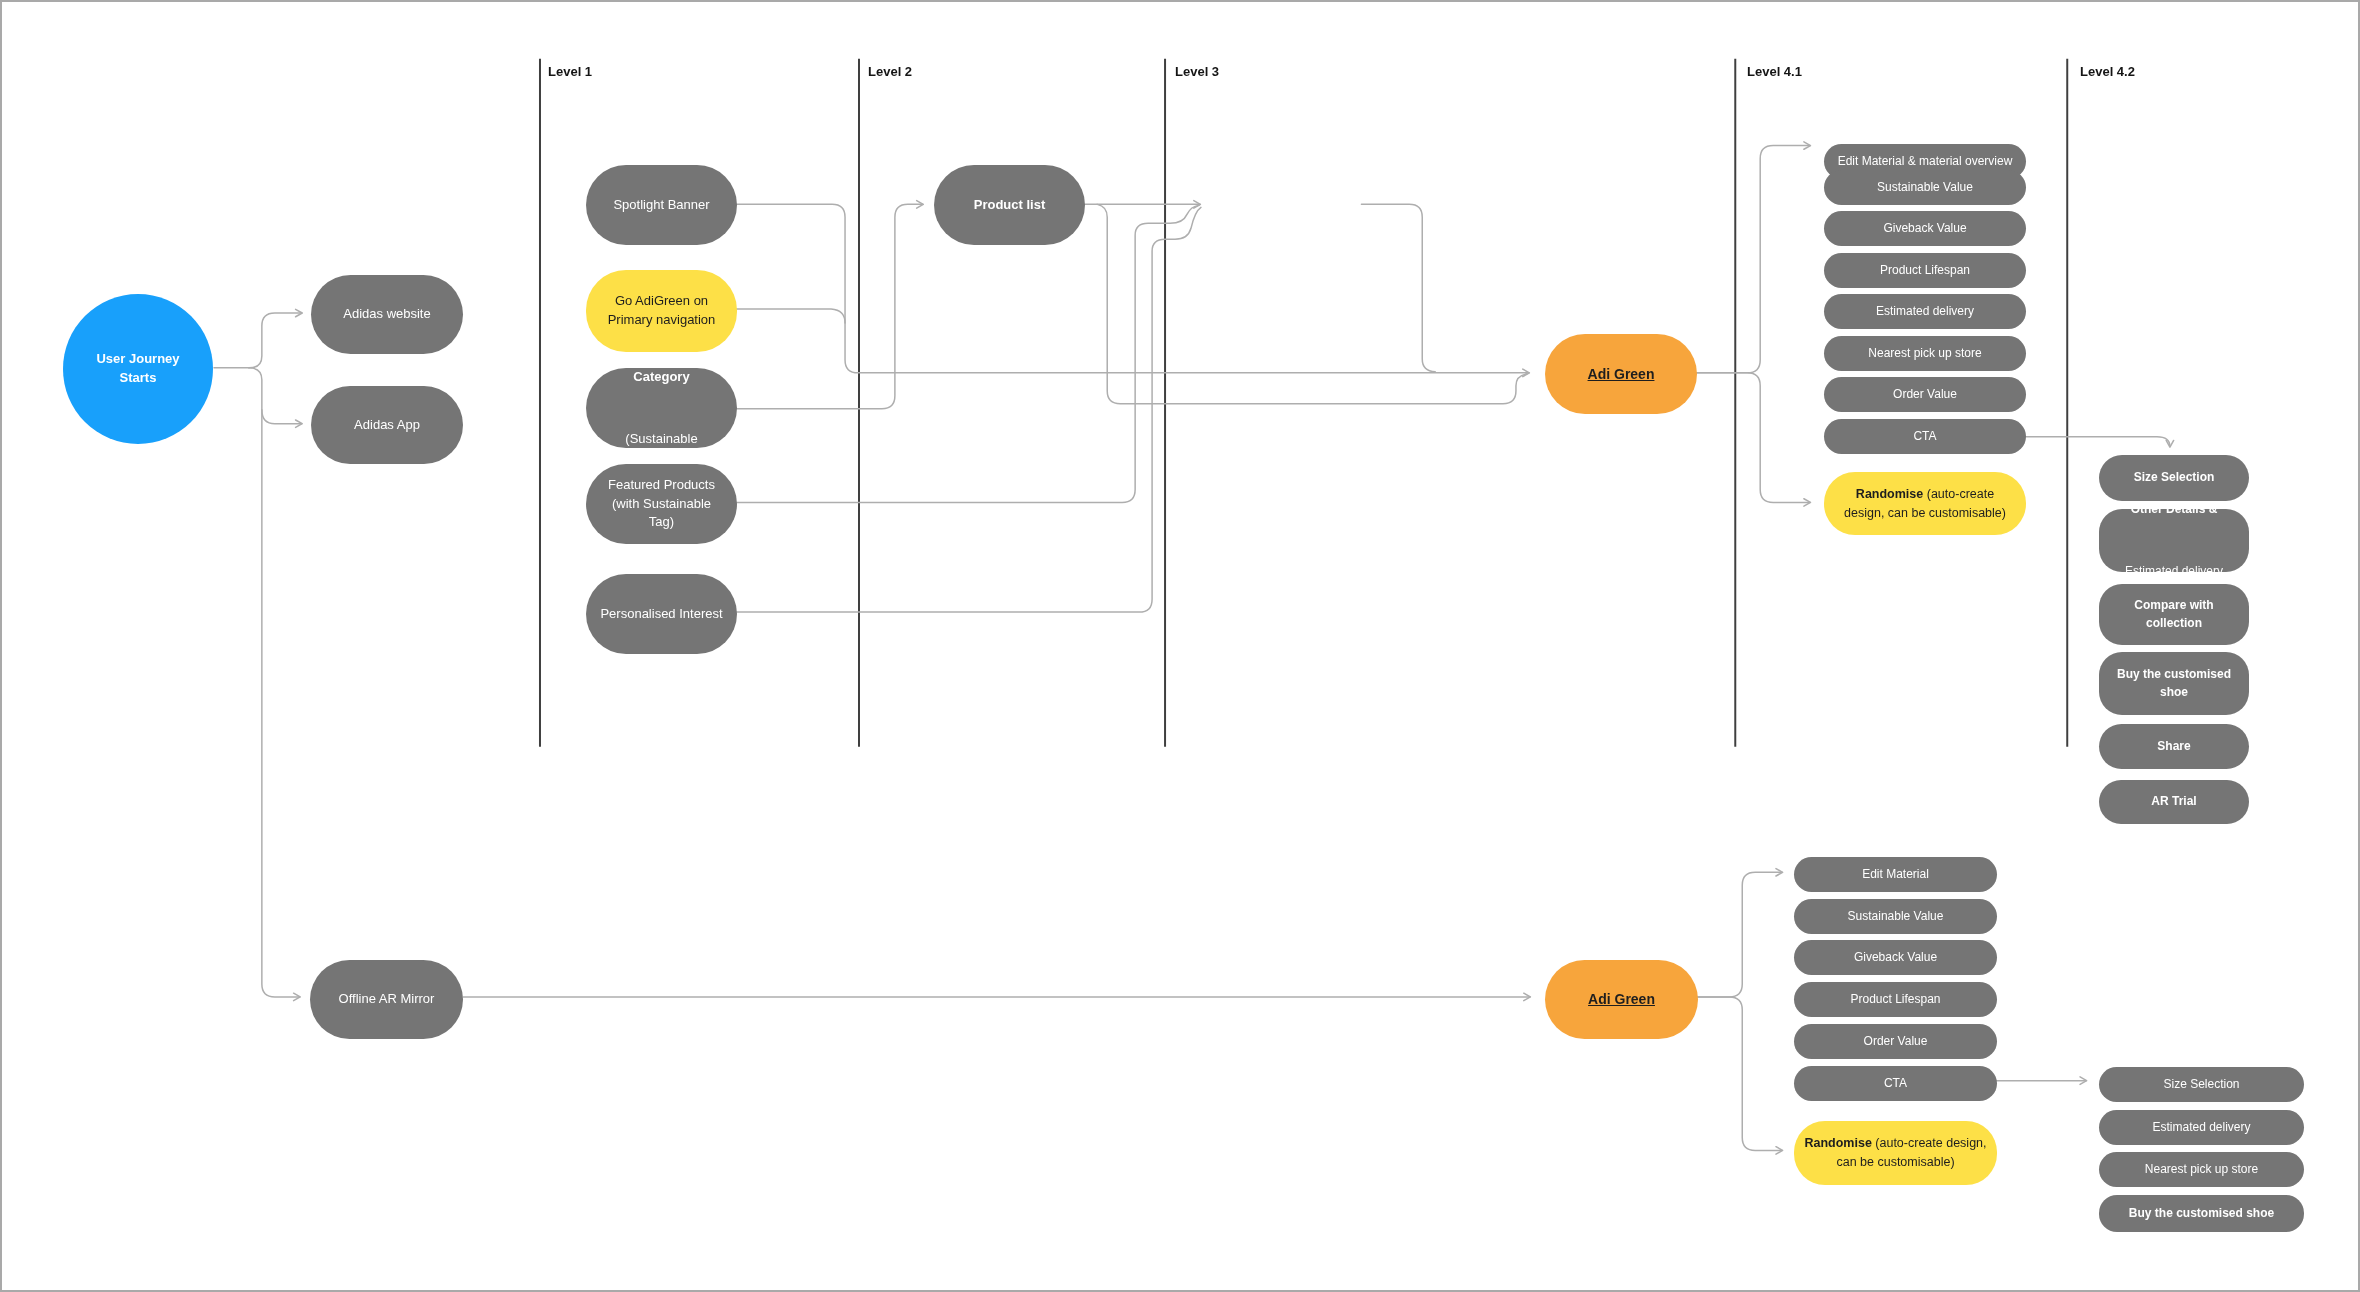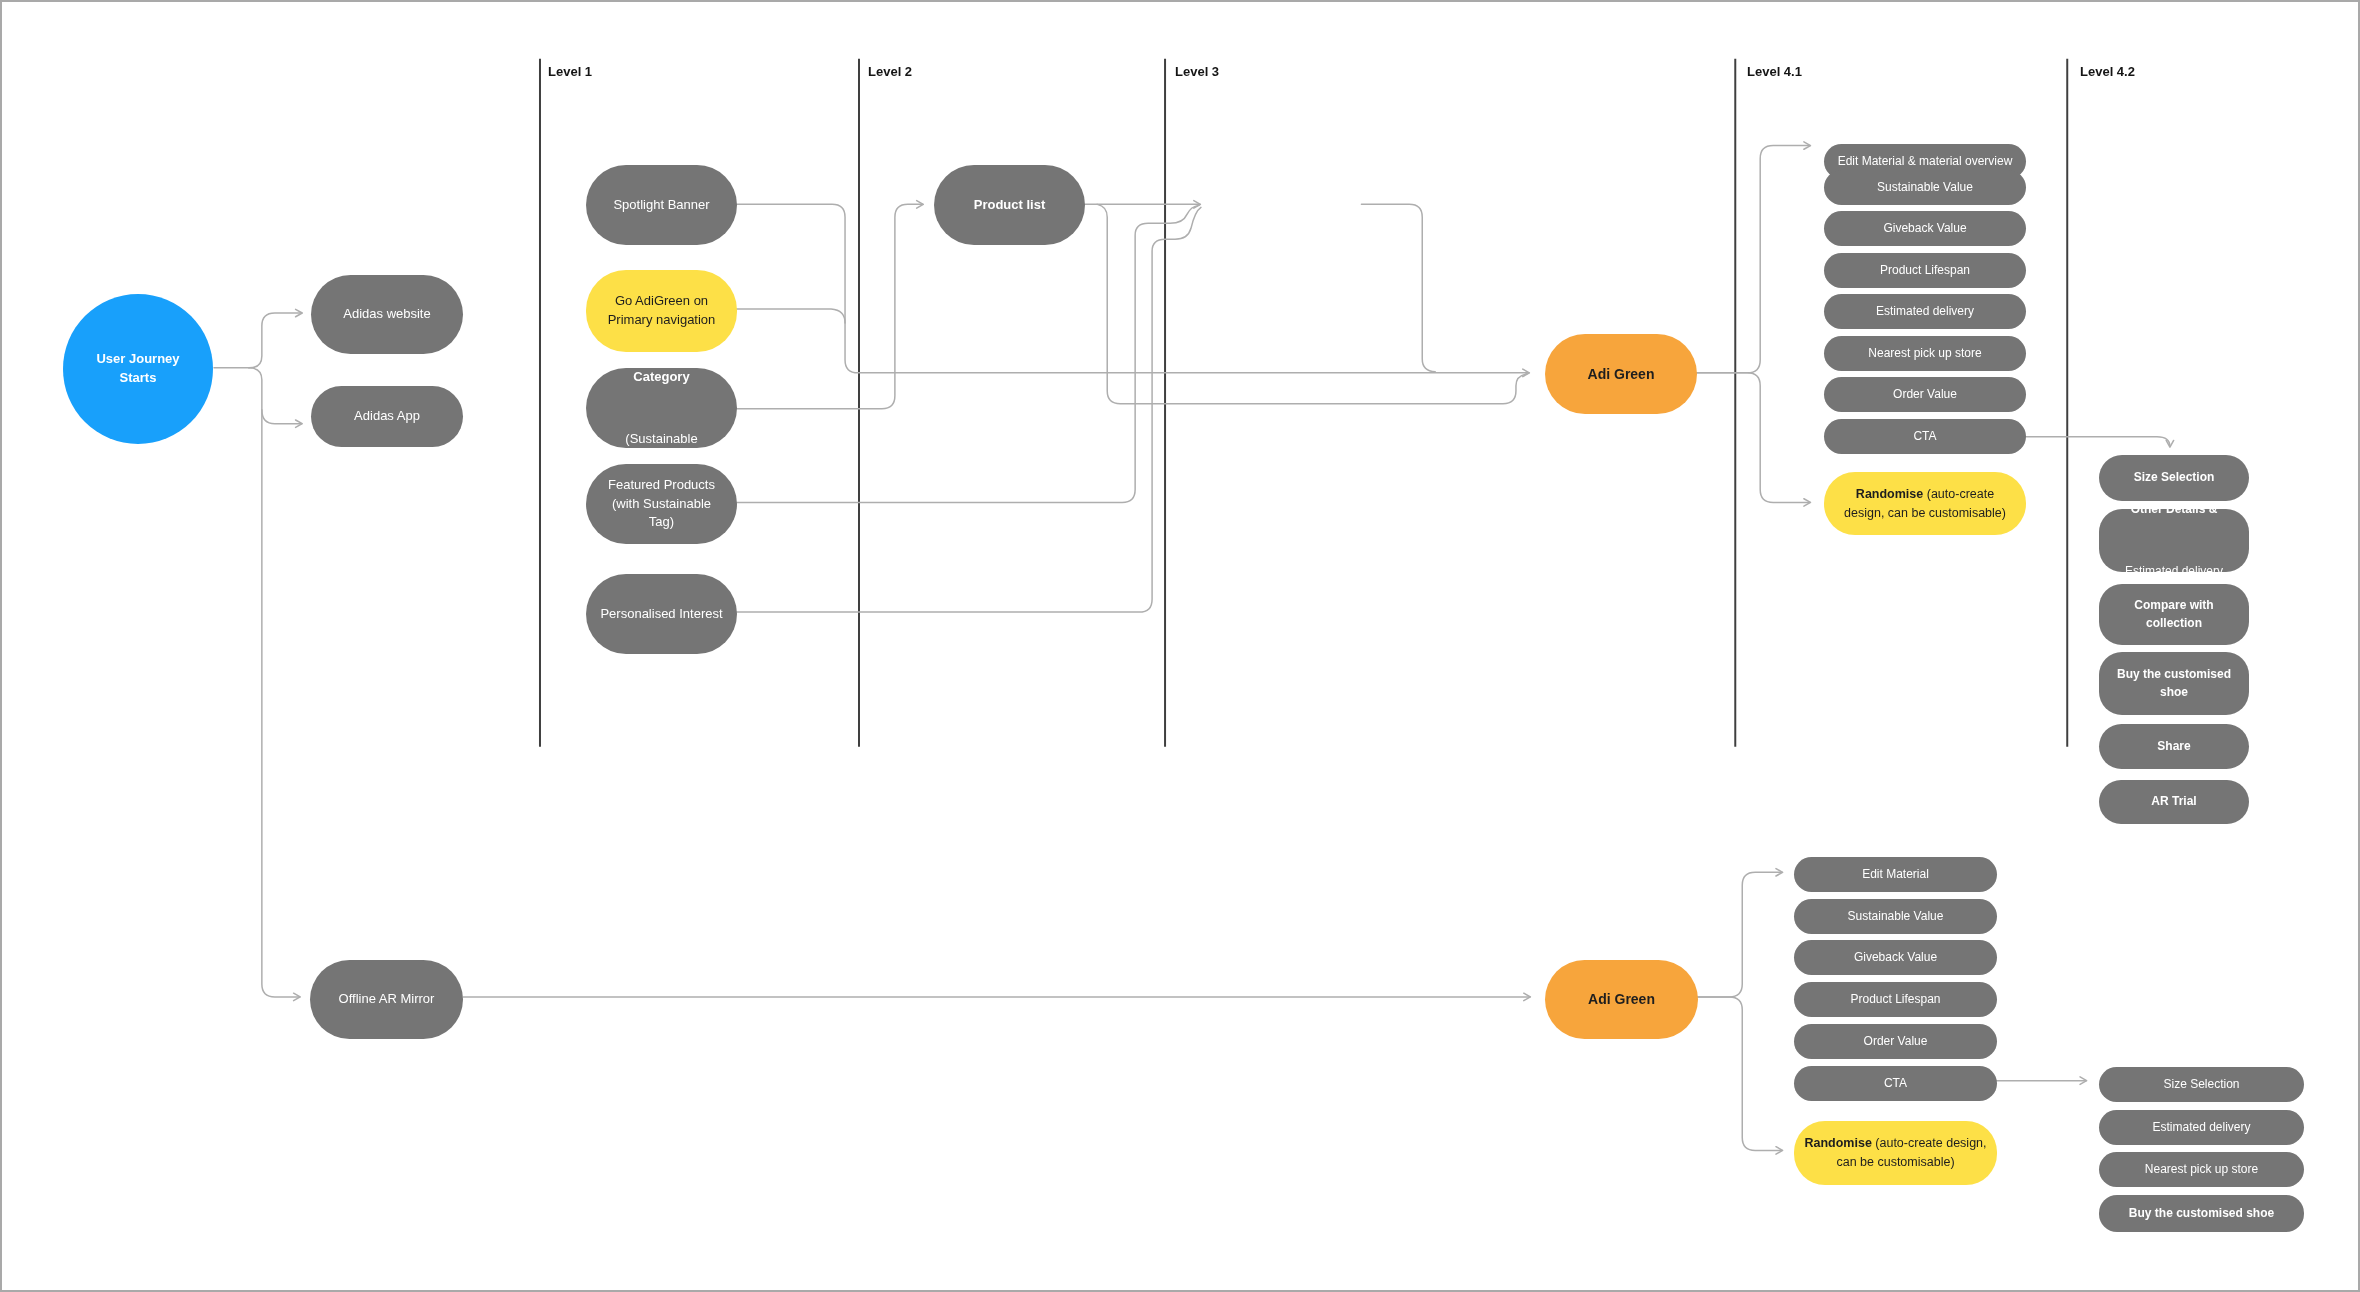--- a/index.html
+++ b/index.html
@@ -23,21 +23,21 @@
     display:flex;align-items:center;justify-content:center;
     text-align:center;
     background:#757575;color:#ffffff;
     border-radius:40px;
     font-size:13px;font-weight:500;line-height:1.45;
     padding:12px 14px;box-sizing:border-box;
   }
   .node.bold{font-weight:700;}
   .node.circle{border-radius:50%;background:#18A0FB;font-weight:700;white-space:pre-line;padding:0;}
   .node.peach{background:#fde047;color:#1e1e1e;font-weight:400;}
-  .node.orange{background:#F7A53C;color:#1e1e1e;font-weight:700;font-size:14px;}
+  .node.orange{background:#F7A53C;color:#1e1e1e;font-weight:700;font-size:14px;text-decoration:underline;}
   .node.sm{border-radius:18px;font-size:12px;font-weight:400;padding:2px 10px;}
   .node.md{border-radius:23px;font-size:12px;font-weight:700;padding:3px 12px;}
   .node .b{font-weight:700;}
   .node .blk-normal{display:block;font-weight:400;margin-top:44px;}
   .node.randomise{border-radius:31px;font-size:12.5px;line-height:1.5;padding:4px 10px;}
   .node.randomise .b{font-weight:700;}
 </style>
 </head>
 <body>
 
@@ -96,21 +96,21 @@
 
   <div class="lvl-label" style="left:546px;top:62px">Level 1</div>
   <div class="lvl-label" style="left:866px;top:62px">Level 2</div>
   <div class="lvl-label" style="left:1173px;top:62px">Level 3</div>
   <div class="lvl-label" style="left:1745px;top:62px">Level 4.1</div>
   <div class="lvl-label" style="left:2078px;top:62px">Level 4.2</div>
 
   <div class="node circle" style="left:61px;top:292px;width:150px;height:150px">User Journey
 Starts</div>
   <div class="node" style="left:309px;top:273px;width:152px;height:79px">Adidas website</div>
-  <div class="node" style="left:309px;top:384px;width:152px;height:61px">Adidas App</div>
+  <div class="node" style="left:309px;top:384px;width:152px;height:78px">Adidas App</div>
 
   <div class="node" style="left:584px;top:163px;width:151px;height:80px">Spotlight Banner</div>
   <div class="node peach" style="left:584px;top:268px;width:151px;height:82px">Go AdiGreen on Primary navigation</div>
   <div class="node" style="left:584px;top:366px;width:151px;height:80px;line-height:1.35">
     <span><span class="b">Under Primary Category</span><span class="blk-normal">(Sustainable collection)</span></span>
   </div>
   <div class="node" style="left:584px;top:462px;width:151px;height:80px">Featured Products (with Sustainable Tag)</div>
   <div class="node" style="left:584px;top:572px;width:151px;height:80px">Personalised Interest</div>
 
   <div class="node bold" style="left:932px;top:163px;width:151px;height:80px">Product list</div>

